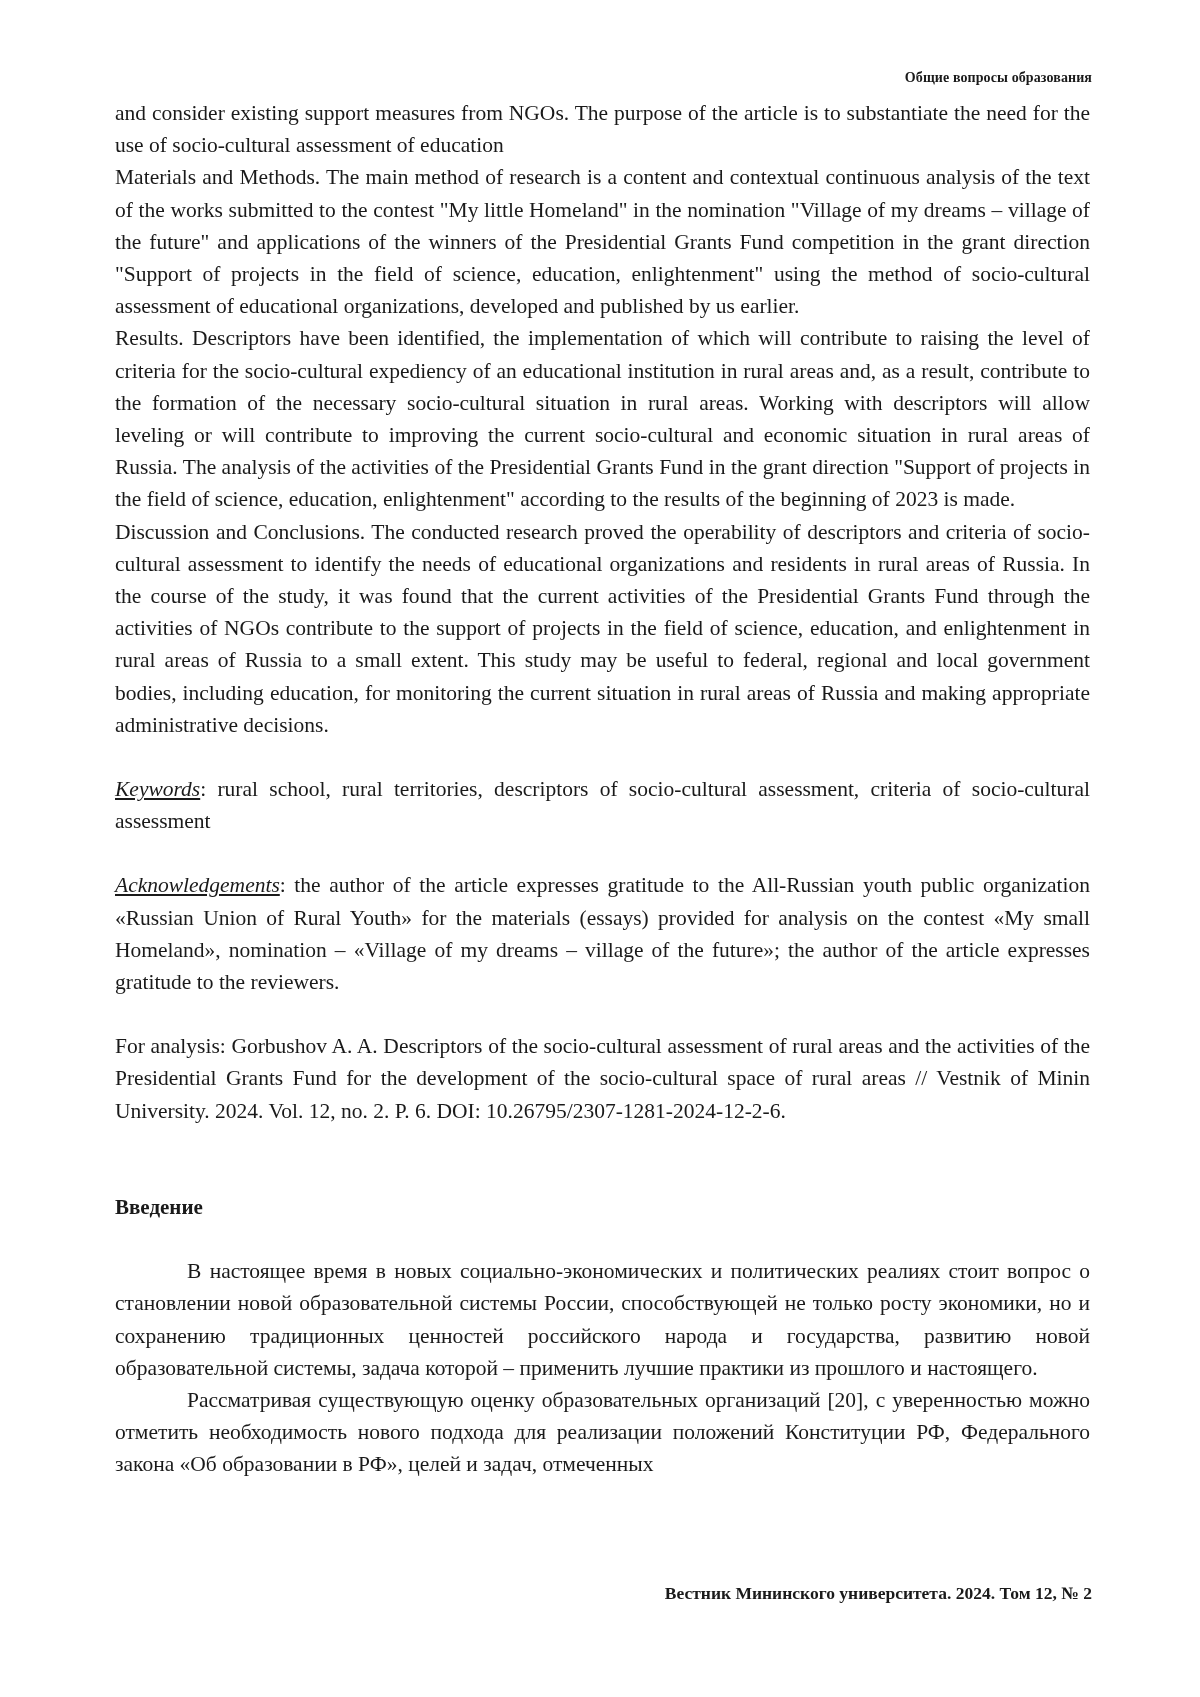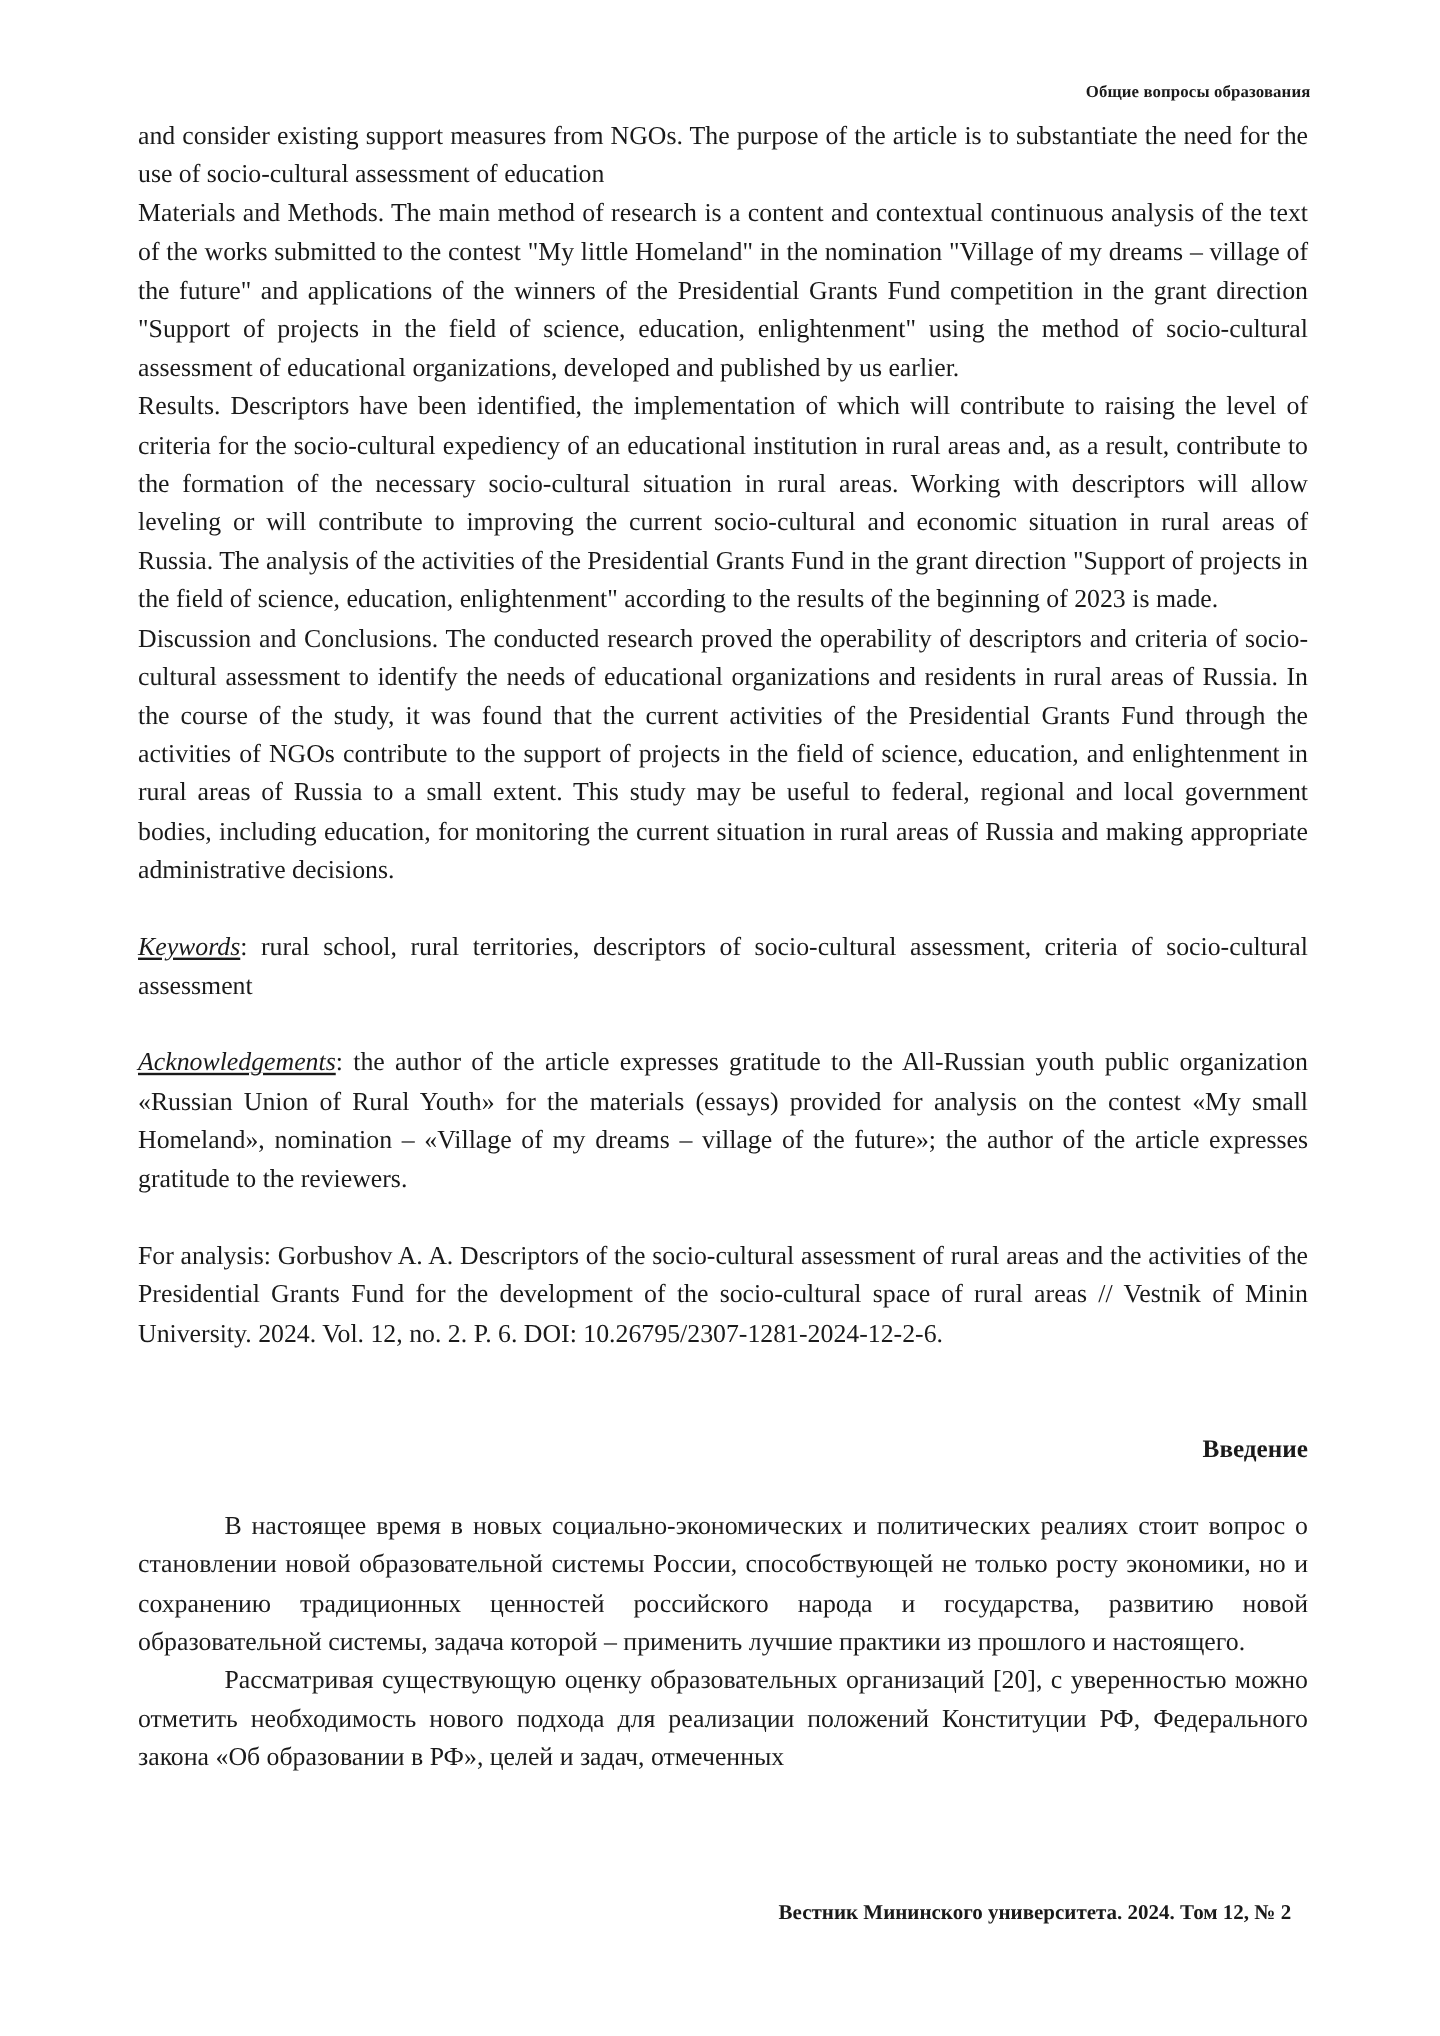--- a/index.html
+++ b/index.html
@@ -15,25 +15,25 @@
   .content {
     position: absolute; left: 115px; top: 97px; width: 975px;
     font-size: 21.5px; line-height: 32.2px; text-align: justify;
   }
   .content p { margin: 0; }
   .content b { font-weight: normal; }
   .content i { font-style: italic; text-decoration: underline; }
   .gap { height: 32px; }
   .gap2 { height: 64px; }
   .section-heading {
-    text-align: right; font-weight: bold; font-size: 21px; margin: 0; font-family: Liberation Serif, serif;
+    text-align: left; font-weight: bold; font-size: 21px; margin: 0; font-family: Liberation Serif, serif;
   }
   .indent { text-indent: 72px; }
   .running-footer {
-    position: absolute; top: 1583px; right: 124px;
+    position: absolute; top: 1583px; right: 108px;
     font-weight: bold; font-size: 17.5px;
   }
 </style>
 </head>
 <body>
 
 <div class="running-header">Общие вопросы образования</div>
 
 <div class="content">
   <p>and consider existing support measures from NGOs. The purpose of the article is to substantiate the need for the use of socio-cultural assessment of education</p>

